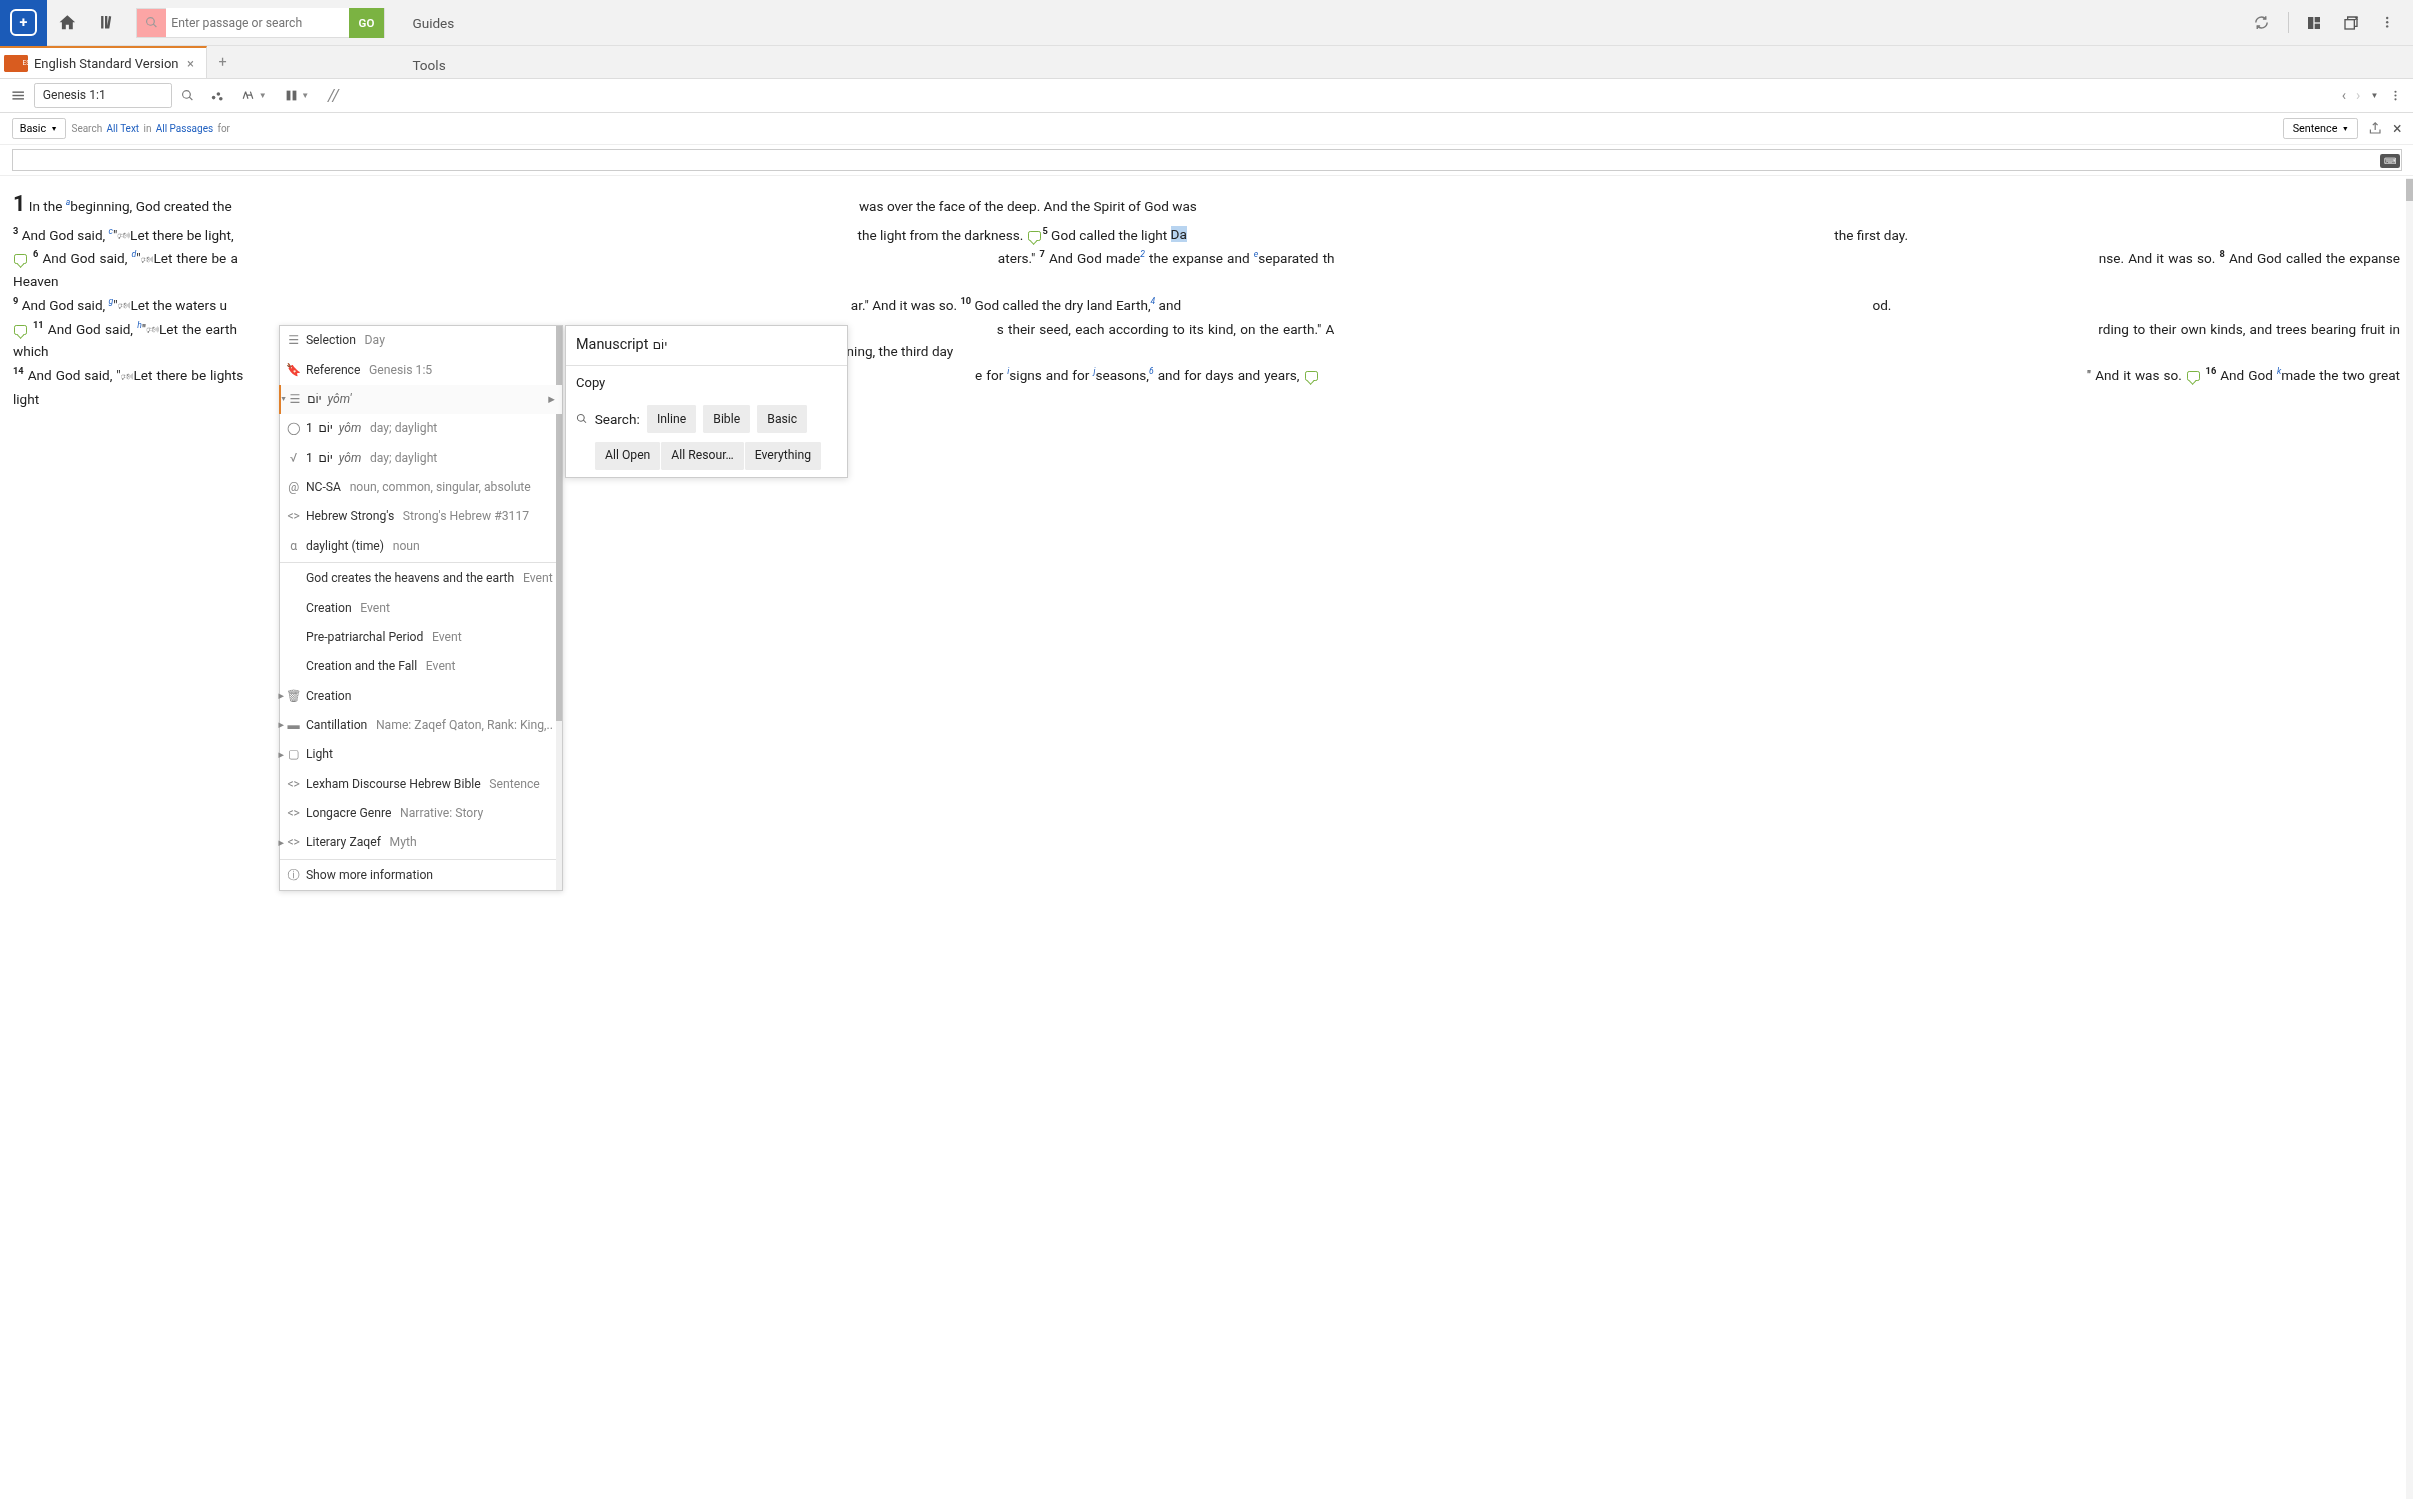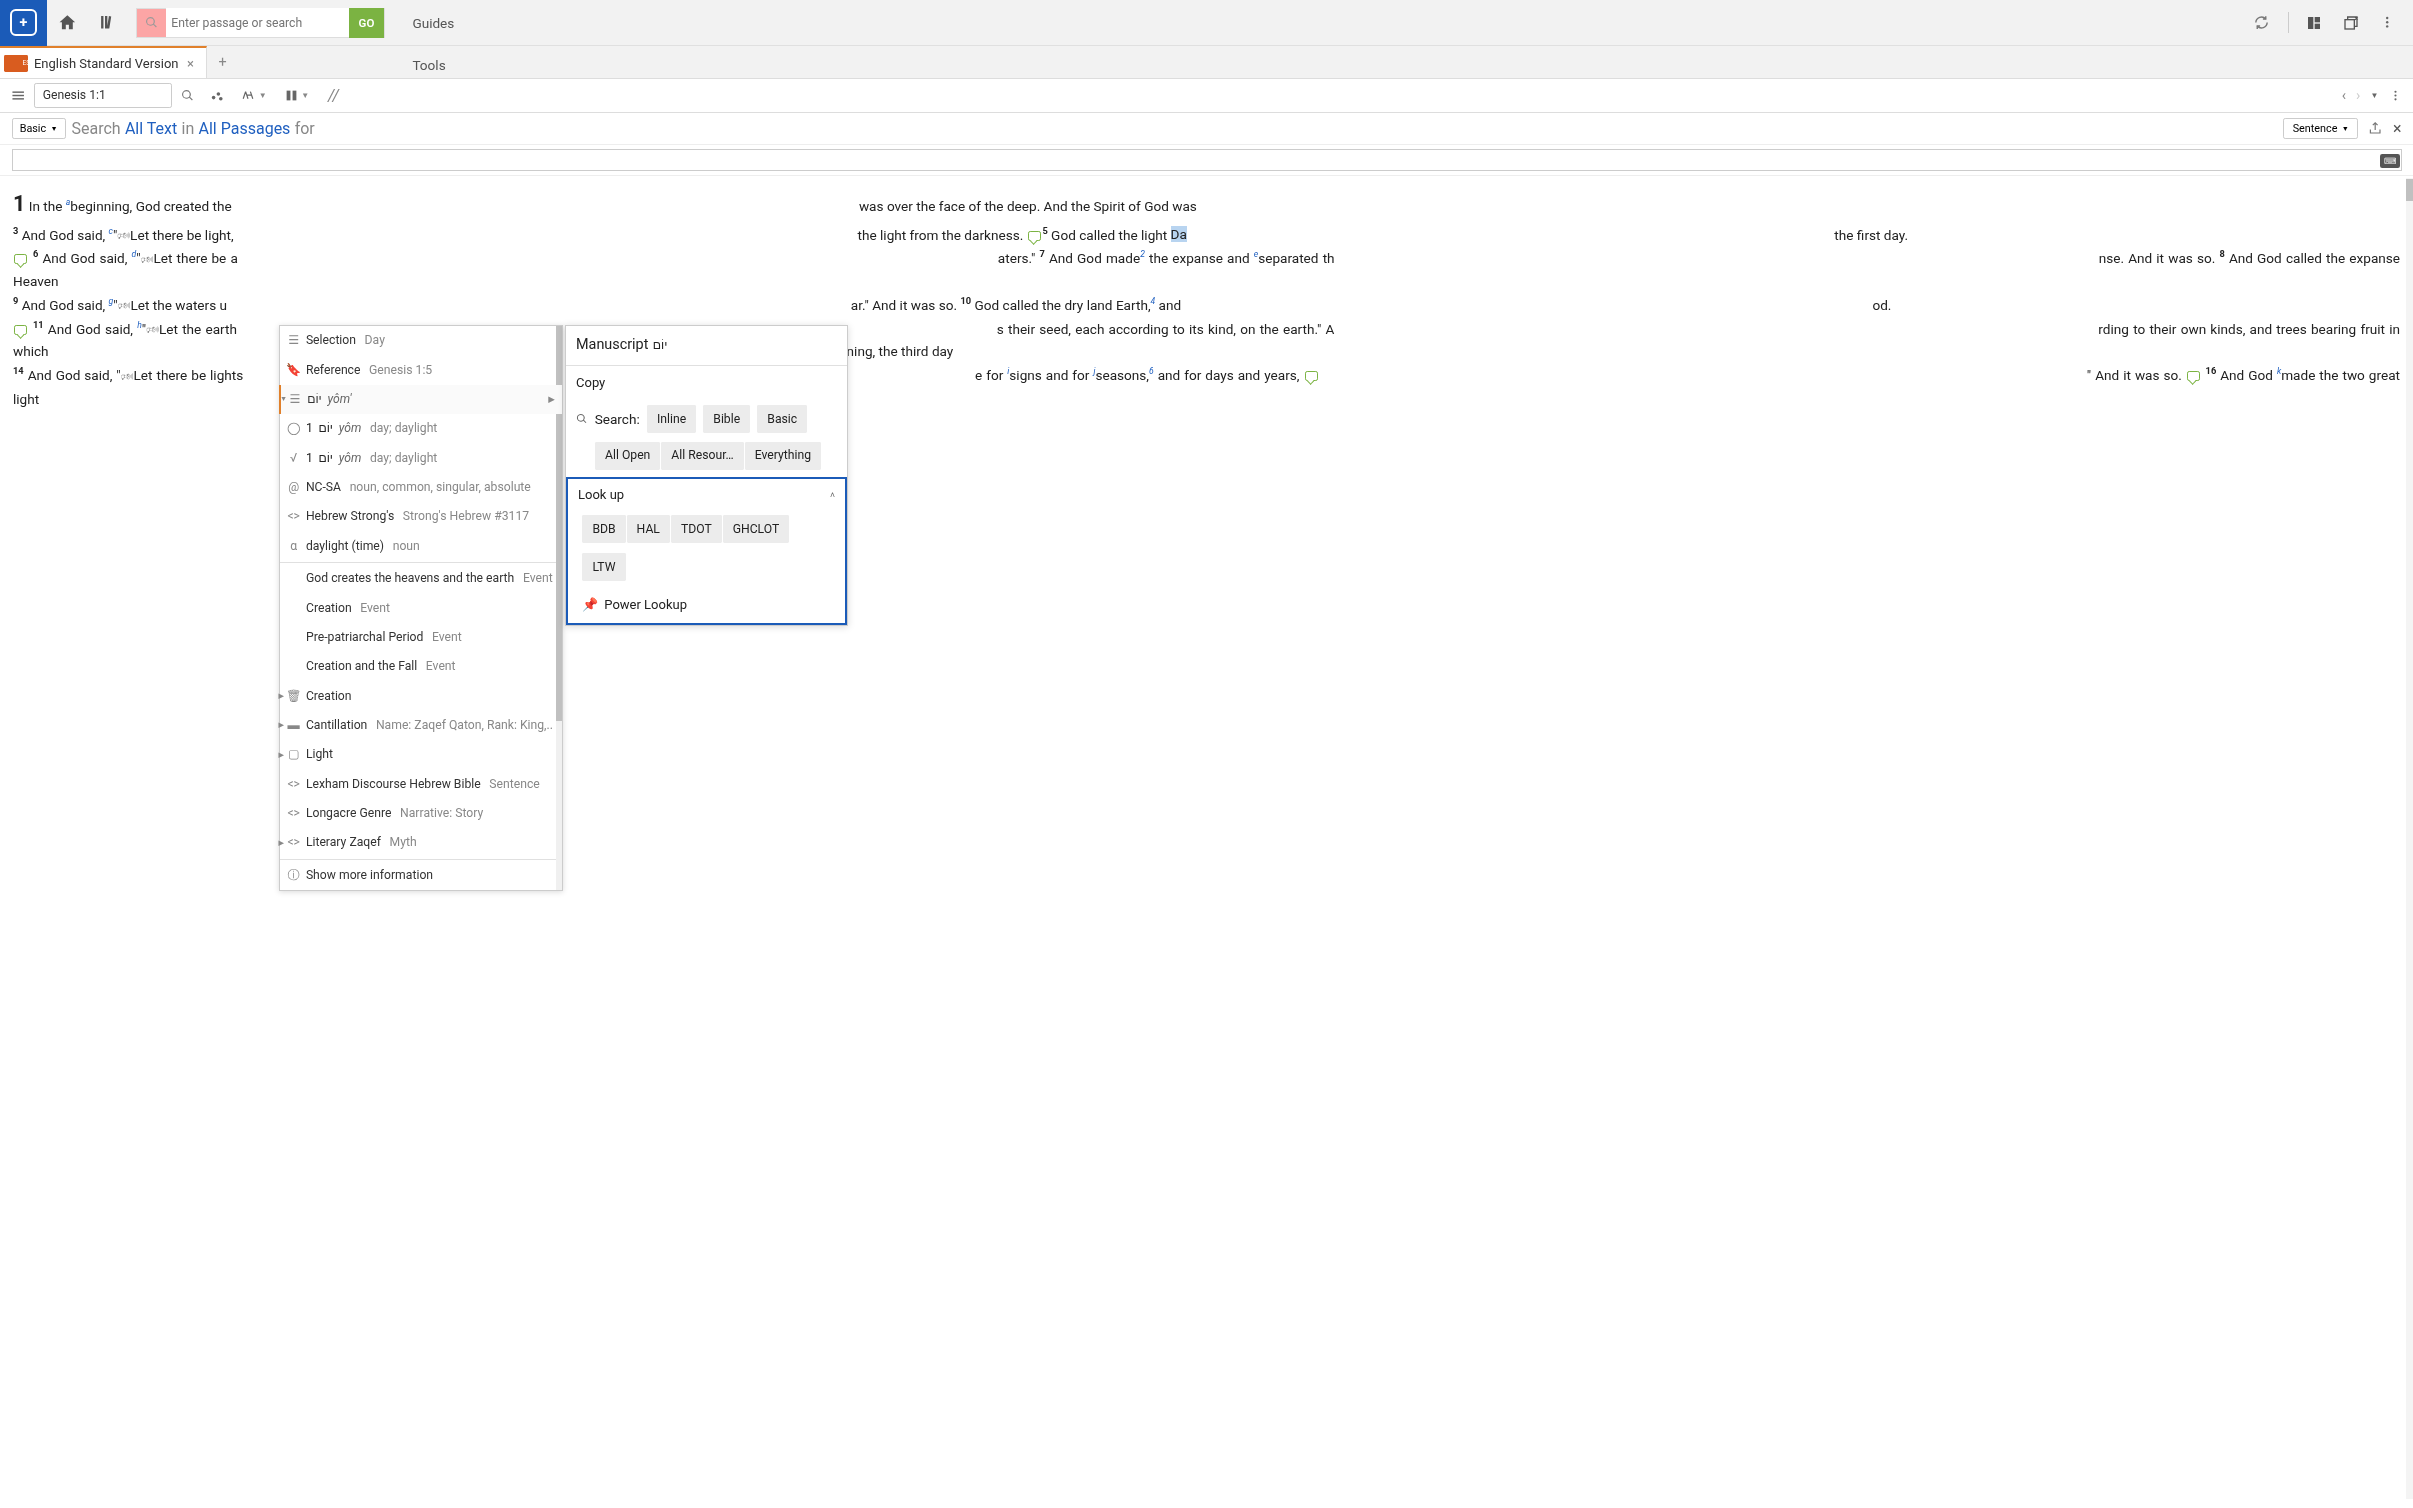--- a/index.html
+++ b/index.html
@@ -31,21 +31,21 @@
 
 
 .panel-toolbar { height: 34px; display: flex; align-items: center; padding: 0 8.6px; border-bottom: 0.7px solid #ddd; gap: 5.7px; }
 .panel-btn { display: flex; align-items: center; justify-content: center; color: #666; cursor: pointer; padding: 2.9px; }
 .ref-input { width: 138px; height: 24.4px; border: 0.7px solid #ccc; border-radius: 2.2px; padding: 0 7.2px; font-size: 12.2px; color: #333; outline: none; }
 .panel-right { margin-left: auto; display: flex; align-items: center; gap: 4.3px; }
 
 
 .filter-bar { height: 32px; display: flex; align-items: center; padding: 0 11.5px; border-bottom: 0.7px solid #eee; gap: 5.7px; }
 .basic-btn { height: 21.5px; padding: 0 7.2px; border: 0.7px solid #ccc; border-radius: 2.2px; background: #fff; display: flex; align-items: center; gap: 4.3px; font-size: 10.8px; cursor: pointer; }
-.filter-text { font-size: 16px; color: #888; display: flex; gap: 4.3px; text-align: center; }
+.filter-text { font-size: 10px; color: #888; display: flex; gap: 4.3px; text-align: center; }
 .filter-link { color: #2060c0; }
 .filter-right { margin-left: auto; display: flex; align-items: center; gap: 7.2px; }
 .sentence-btn { height: 21.5px; padding: 0 8.6px; border: 0.7px solid #ccc; border-radius: 2.2px; background: #fff; display: flex; align-items: center; gap: 4.3px; font-size: 10.8px; cursor: pointer; }
 .close-filter { font-size: 16px; color: #555; cursor: pointer; }
 
 
 .search-row { padding: 4.3px 11.5px; border-bottom: 0.7px solid #eee; }
 .search-field { width: 100%; height: 21.5px; border: 0.7px solid #ccc; outline: none; padding: 0 5.7px; }
 
 
@@ -378,38 +378,19 @@
       <span>Search:</span>
       <span class="rp-chip">Inline</span>
       <span class="rp-chip">Bible</span>
       <span class="rp-chip">Basic</span>
     </div>
     <div class="rp-chip-row">
       <span class="rp-chip">All Open</span>
       <span class="rp-chip">All Resour…</span>
       <span class="rp-chip">Everything</span>
     </div>
-    <div class="rp-lookup">
-      <div class="rp-lookup-header">
-        <span>Look up</span>
-        <span class="chev">˄</span>
-      </div>
-      <div class="rp-chip-row" style="padding-left:14.4px;">
-        <span class="rp-chip">BDB</span>
-        <span class="rp-chip">HAL</span>
-        <span class="rp-chip">TDOT</span>
-        <span class="rp-chip">GHCLOT</span>
-      </div>
-      <div class="rp-chip-row" style="padding-left:14.4px;">
-        <span class="rp-chip">LTW</span>
-      </div>
-      <div class="rp-power">
-        <span>📌</span>
-        <span>Power Lookup</span>
-      </div>
-    </div>
   </div>
 </div>
 
 <div class="content-scroll">
   <div class="content-scroll-thumb"></div>
 </div>
 
 
 </body></html>

